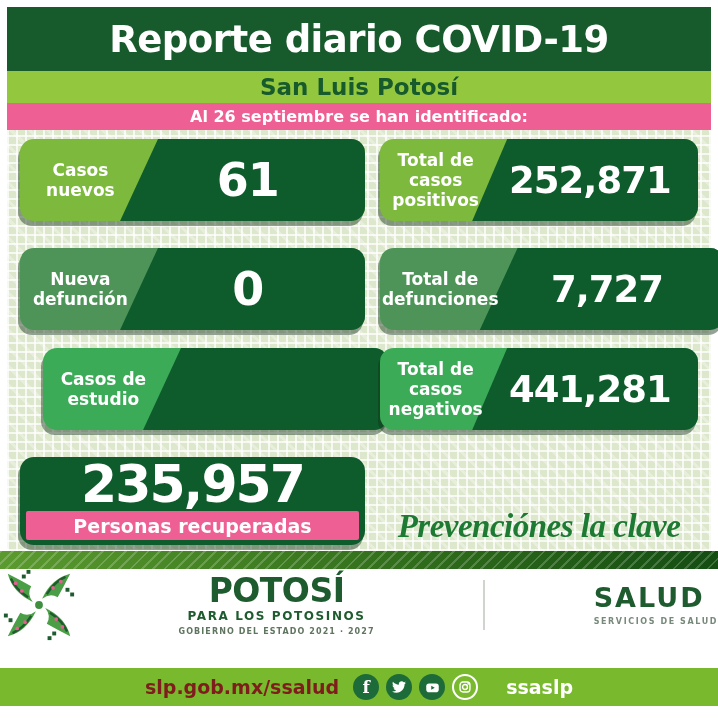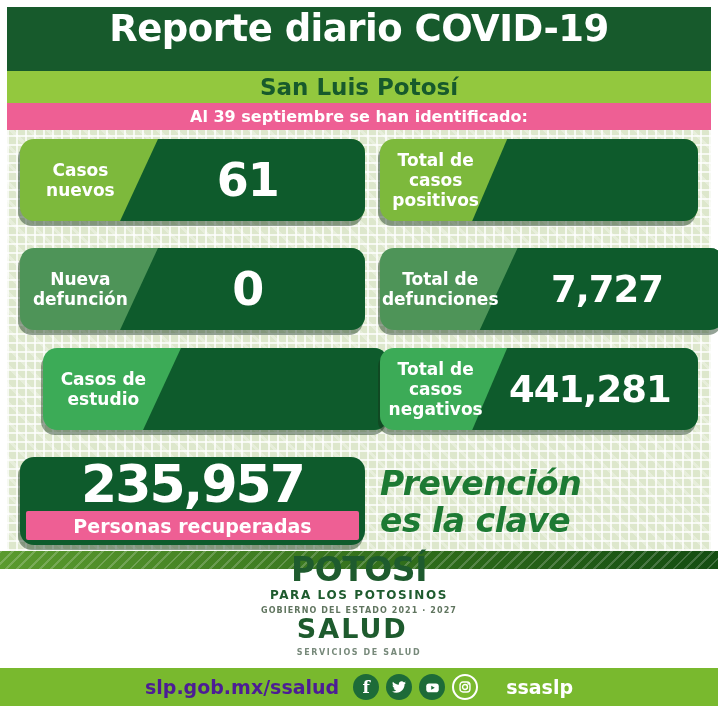--- a/index.html
+++ b/index.html
@@ -2,21 +2,21 @@
 <html style="--dark-green: #175a2c; --card-dark: #0e5b2c; --light-green: #93c83e; --pink: #ee5f94; --row1-green: #7db93c; --row2-green: #4e9458; --row3-green: #3cab57; --bar-green: #79b92e; --icon-green: #1d6b38; --prevention-green: #1d7a33; --pattern-base: #dde7cc;"><head>
 <meta charset="utf-8">
 <style>
   html,body{margin:0;padding:0;background:#fff;}
   .poster{
     position:relative;width:718px;height:718px;margin:0 auto;background:#fff;
     font-family:"DejaVu Sans","Liberation Sans",sans-serif;overflow:hidden;
   }
   
   .title-band{position:absolute;left:7px;right:7px;top:7px;height:64px;
-    background:var(--dark-green,#175a2c);display:flex;align-items:flex-start;justify-content:center;}
+    background:var(--dark-green,#175a2c);display:flex;align-items:center;justify-content:center;}
   .title-band h1{margin:0;font-size:37px;font-weight:bold;color:#fff;letter-spacing:-.5px;}
   .subtitle-band{position:absolute;left:7px;right:7px;top:71px;height:32px;
     background:var(--light-green,#93c83e);display:flex;align-items:center;justify-content:center;}
   .subtitle-band h2{margin:0;font-size:23px;font-weight:bold;color:var(--dark-green,#175a2c);}
   .date-band{position:absolute;left:7px;right:7px;top:103px;height:27px;
     background:var(--pink,#ee5f94);display:flex;align-items:center;justify-content:center;
     color:#fff;font-weight:bold;font-size:16px;}
   
   .pattern-area{position:absolute;left:7px;right:7px;top:130px;height:421px;
     background-color:var(--pattern-base,#dde7cc);
@@ -46,44 +46,44 @@
   .c5{left:373px;top:218px;width:318px;}
   .recovered{position:absolute;left:13px;top:327px;width:345px;height:88px;
     background:var(--card-dark,#0e5b2c);border-radius:14px;
     box-shadow:-2px 5px 0 rgba(20,50,25,.45);}
   .recovered .big-num{position:absolute;left:0;right:0;top:1px;height:52px;display:flex;
     align-items:center;justify-content:center;color:#fff;font-weight:bold;font-size:52px;letter-spacing:-2px;border-radius:22px;}
   .recovered .pill{position:absolute;left:6px;right:6px;bottom:5px;height:29px;border-radius:2px;
     background:var(--pink,#ee5f94);display:flex;align-items:center;justify-content:center;
     color:#fff;font-weight:bold;font-size:19px;}
   .prevention{position:absolute;left:373px;top:330px;width:318px;height:85px;display:flex;
-    flex-direction:column;align-items:flex-start;justify-content:center;
+    flex-direction:row;align-items:flex-end;justify-content:center;
     color:var(--prevention-green,#1d7a33);font-weight:bold;font-style:italic;
-    font-size:33px;line-height:1.12;letter-spacing:-.5px;}
+    font-size:33px;line-height:1.12;letter-spacing:-.5px;font-family:Liberation Serif, serif;}
   
   .deco-band{position:absolute;left:0;right:0;top:551px;height:18px;
     background-image:
       repeating-linear-gradient(135deg, rgba(255,255,255,.20) 0 2px, transparent 2px 8px),
       linear-gradient(90deg,#5a9a2e,#2e6b1a 60%,#144d12);}
   
   .footer-logos{position:absolute;left:0;right:0;top:569px;height:71px;background:#fff;
-    display:flex;align-items:center;justify-content:center;flex-direction:column;}
+    display:flex;align-items:center;justify-content:space-between;}
   .emblem{margin-right:12px;}
   .wordmark{display:flex;flex-direction:column;align-items:center;}
   .potosi-name{font-size:33px;font-weight:bold;color:#1e5b2e;line-height:1;letter-spacing:-.5px;}
   .potosi-tagline{font-size:12px;font-weight:bold;color:#1e5b2e;letter-spacing:1.6px;margin-top:2px;}
   .potosi-subline{font-size:8px;font-weight:bold;color:#60755f;letter-spacing:1.1px;margin-top:4px;}
   .divider{width:2px;height:50px;background:#cfd4cf;margin:0 20px;}
   .salud{display:flex;flex-direction:column;}
   .salud-name{font-size:27px;font-weight:bold;color:#1e5b2e;letter-spacing:2px;line-height:1;}
   .salud-subline{font-size:8px;font-weight:bold;color:#77897a;letter-spacing:1.6px;margin-top:6px;}
   
   .bottom-bar{position:absolute;left:0;right:0;top:668px;height:38px;
     background:var(--bar-green,#79b92e);display:flex;align-items:center;justify-content:center;gap:8px;}
-  .bottom-bar .url{color:#4c1d95;font-weight:bold;font-size:19px;margin-right:6px;}
+  .bottom-bar .url{color:#7f1d1d;font-weight:bold;font-size:19px;margin-right:6px;}
   .socials{display:flex;align-items:center;gap:7px;}
   .sicon{width:26px;height:26px;border-radius:50%;background:var(--icon-green,#1d6b38);
     display:flex;align-items:center;justify-content:center;box-sizing:border-box;}
   .sicon.fb span{color:#fff;font-weight:bold;font-size:17px;font-family:"DejaVu Serif","Liberation Serif",serif;}
   .sicon.outline{background:transparent;border:2px solid #fff;}
   .bottom-bar .handle{color:#fff;font-weight:bold;font-size:19px;margin-left:20px;}
 </style>
 </head>
 <body>
 
@@ -91,34 +91,35 @@
 
   <header class="title-band">
     <h1>Reporte diario COVID-19</h1>
   </header>
 
   <div class="subtitle-band">
     <h2>San Luis Potosí</h2>
   </div>
 
   <div class="date-band">
-    <span>Al 39 septiembre se han identificado:</span>
+    <span>Al 26 septiembre se han identificado:</span>
   </div>
 
   <main class="pattern-area">
 
     <div class="card r1 c0">
       <div class="dark"></div>
       <div class="lab">Casos nuevos</div>
       <div class="val val-big">61</div>
     </div>
 
     <div class="card r1 c1">
       <div class="dark"></div>
       <div class="lab">Total de casos positivos</div>
+      <div class="val val-med">252,871</div>
     </div>
 
     <div class="card r2 c2">
       <div class="dark"></div>
       <div class="lab">Nueva defunción</div>
       <div class="val val-big">0</div>
     </div>
 
     <div class="card r2 c3">
       <div class="dark"></div>

